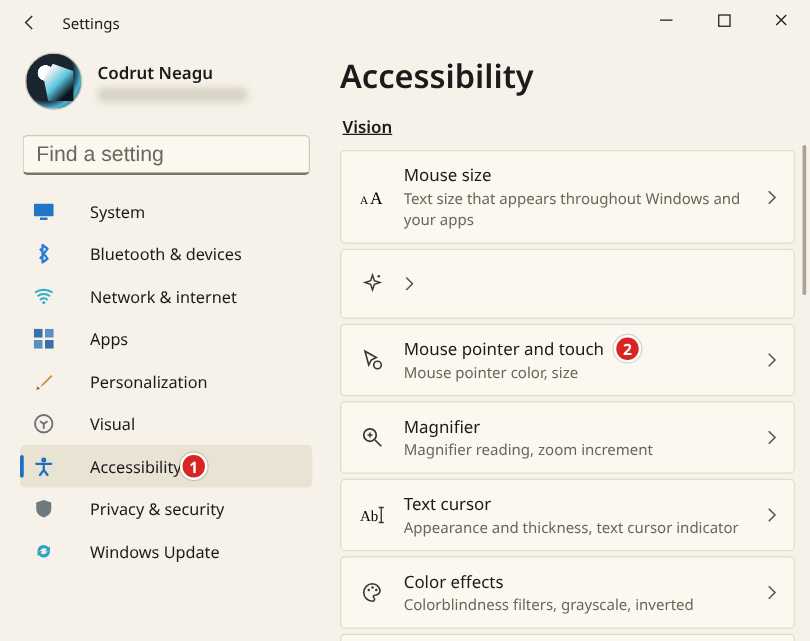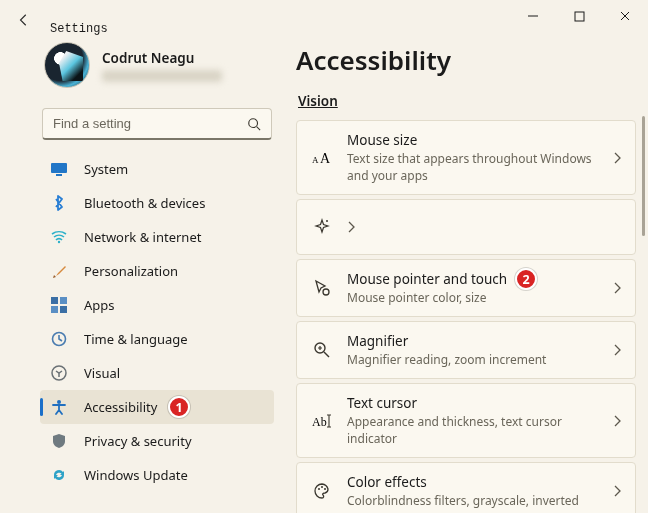--- a/index.html
+++ b/index.html
@@ -7,54 +7,53 @@
   body {
     font-family: "Segoe UI", system-ui, sans-serif;
     background: #f6f2e9;
     color: #1b1b1b;
     font-size: 13px;
   }
   .window { width: 648px; height: 513px; position: relative; }
   .titlebar {
     height: 36px;
     display: flex;
-    align-items: flex-end;
+    align-items: center;
     padding: 0 8px;
-    font-family: Liberation Mono, monospace;
   }
   .titlebar .back { width: 32px; height: 32px; display:flex;align-items:center;justify-content:center; border-radius:4px;}
   .titlebar .label { margin-left: 10px; font-size: 12px; }
   .win-controls { position:absolute; right:0; top:0; display:flex; }
   .win-controls div { width:46px; height:32px; display:flex; align-items:center; justify-content:center; }
-  .content { display:flex; height:calc(100% - 36px);margin-left:24px; }
+  .content { display:flex; height:calc(100% - 36px); }
   .sidebar { width: 260px; padding: 0 10px 0 16px; display:flex; flex-direction:column; }
   .profile { display:flex; align-items:center; gap:12px; padding:6px 4px 14px 4px; }
   .avatar {
     width:46px; height:46px; border-radius:50%;
     background: radial-gradient(circle at 35% 35%, #fff 0%, #fff 15%, #1a2530 16%, #1a2530 55%, #4ab3d6 70%, #0a0a0a 100%);
     position:relative; overflow:hidden; flex-shrink:0;
     border:1px solid #ccc6b8;
   }
   .avatar::after{
     content:""; position:absolute; inset:8px 6px 6px 14px;
     background:linear-gradient(135deg,#eaeff3 20%,#5bc5df 50%,#0b1418 80%);
     clip-path: polygon(0 40%, 30% 0, 100% 20%, 100% 100%, 15% 100%);
   }
   .username { font-weight:600; font-size:13.5px; }
   .email-blur { width:120px; height:12px; background:#d9d4c6; filter:blur(3px); border-radius:3px; margin-top:3px;}
   .search {
     display:flex; align-items:center; margin:6px 2px 12px 2px;
     border:1px solid #cfc9ba; border-bottom:2px solid #7a7668;
     border-radius:4px; background:#fbf8f0; height:32px; padding:0 10px;
   }
-  .search input { flex:1; border:none; background:transparent; outline:none; font-size:13px; color:#701a75;}
+  .search input { flex:1; border:none; background:transparent; outline:none; font-size:17px; color:#701a75;}
   .search input::placeholder{color:#6b675c;}
   .nav { flex:1; overflow:hidden; }
   .nav-item {
-    display:flex; align-items:center; gap:16px;
+    display:flex; align-items:center; gap:28px;
     height:34px; padding:0 10px; border-radius:4px;
     font-size:13px; position:relative; cursor:default;
   }
   .nav-item.selected { background:#e9e3d4; }
   .nav-item.selected::before{
     content:""; position:absolute; left:0; top:8px; bottom:8px; width:3px;
     background:#1a6fc9; border-radius:2px;
   }
   .nav-icon { width:18px; height:18px; display:flex; align-items:center; justify-content:center; }
   .main { flex:1; padding: 0 12px 0 12px; overflow:hidden; }
@@ -157,46 +156,37 @@
           <span class="nav-icon">
               <svg width="16" height="14" viewBox="0 0 16 14">
                 <path d="M1 4a12 12 0 0114 0M3 7a8 8 0 0110 0M5 10a4 4 0 016 0" fill="none" stroke="#2bb0c9" stroke-width="1.6"></path>
                 <circle cx="8" cy="12" r="1.2" fill="#2bb0c9"></circle>
               </svg>
             </span>
           <span>Network &amp; internet</span>
         </div>
         <div class="nav-item">
           <span class="nav-icon">
-              <svg width="16" height="16" viewBox="0 0 16 16">
-                <path d="M13 2l1 1-7 7-2 3 3-2 7-7z" fill="#d68a3f"></path>
-                <path d="M3 12l-1 3 3-1z" fill="#9a5f2d"></path>
-              </svg>
-            </span>
-          <span>Personalization</span>
-        </div>
-        <div class="nav-item">
-          <span class="nav-icon">
               <svg width="16" height="16">
                 <rect x="0" y="0" width="7" height="7" fill="#3b6fa5"></rect>
                 <rect x="9" y="0" width="7" height="7" fill="#5a8fc4"></rect>
                 <rect x="0" y="9" width="7" height="7" fill="#5a8fc4"></rect>
                 <rect x="9" y="9" width="7" height="7" fill="#3b6fa5"></rect>
               </svg>
             </span>
           <span>Apps</span>
         </div>
         <div class="nav-item">
           <span class="nav-icon">
-              <svg width="16" height="16">
-                <circle cx="8" cy="8" r="6.5" fill="none" stroke="#4a7cb0" stroke-width="1.6"></circle>
-                <path d="M8 4v4l3 2" fill="none" stroke="#4a7cb0" stroke-width="1.6"></path>
-              </svg>
-            </span>
-          <span>Time &amp; language</span>
+              <svg width="16" height="16" viewBox="0 0 16 16">
+                <path d="M13 2l1 1-7 7-2 3 3-2 7-7z" fill="#d68a3f"></path>
+                <path d="M3 12l-1 3 3-1z" fill="#9a5f2d"></path>
+              </svg>
+            </span>
+          <span>Personalization</span>
         </div>
         <div class="nav-item">
           <span class="nav-icon">
               <svg width="16" height="16">
                 <circle cx="8" cy="8" r="7" fill="none" stroke="#6a7175" stroke-width="1.5"></circle>
                 <path d="M5 6l3 2 3-2M8 8v4" fill="none" stroke="#6a7175" stroke-width="1.5"></path>
               </svg>
             </span>
           <span>Visual</span>
         </div>

